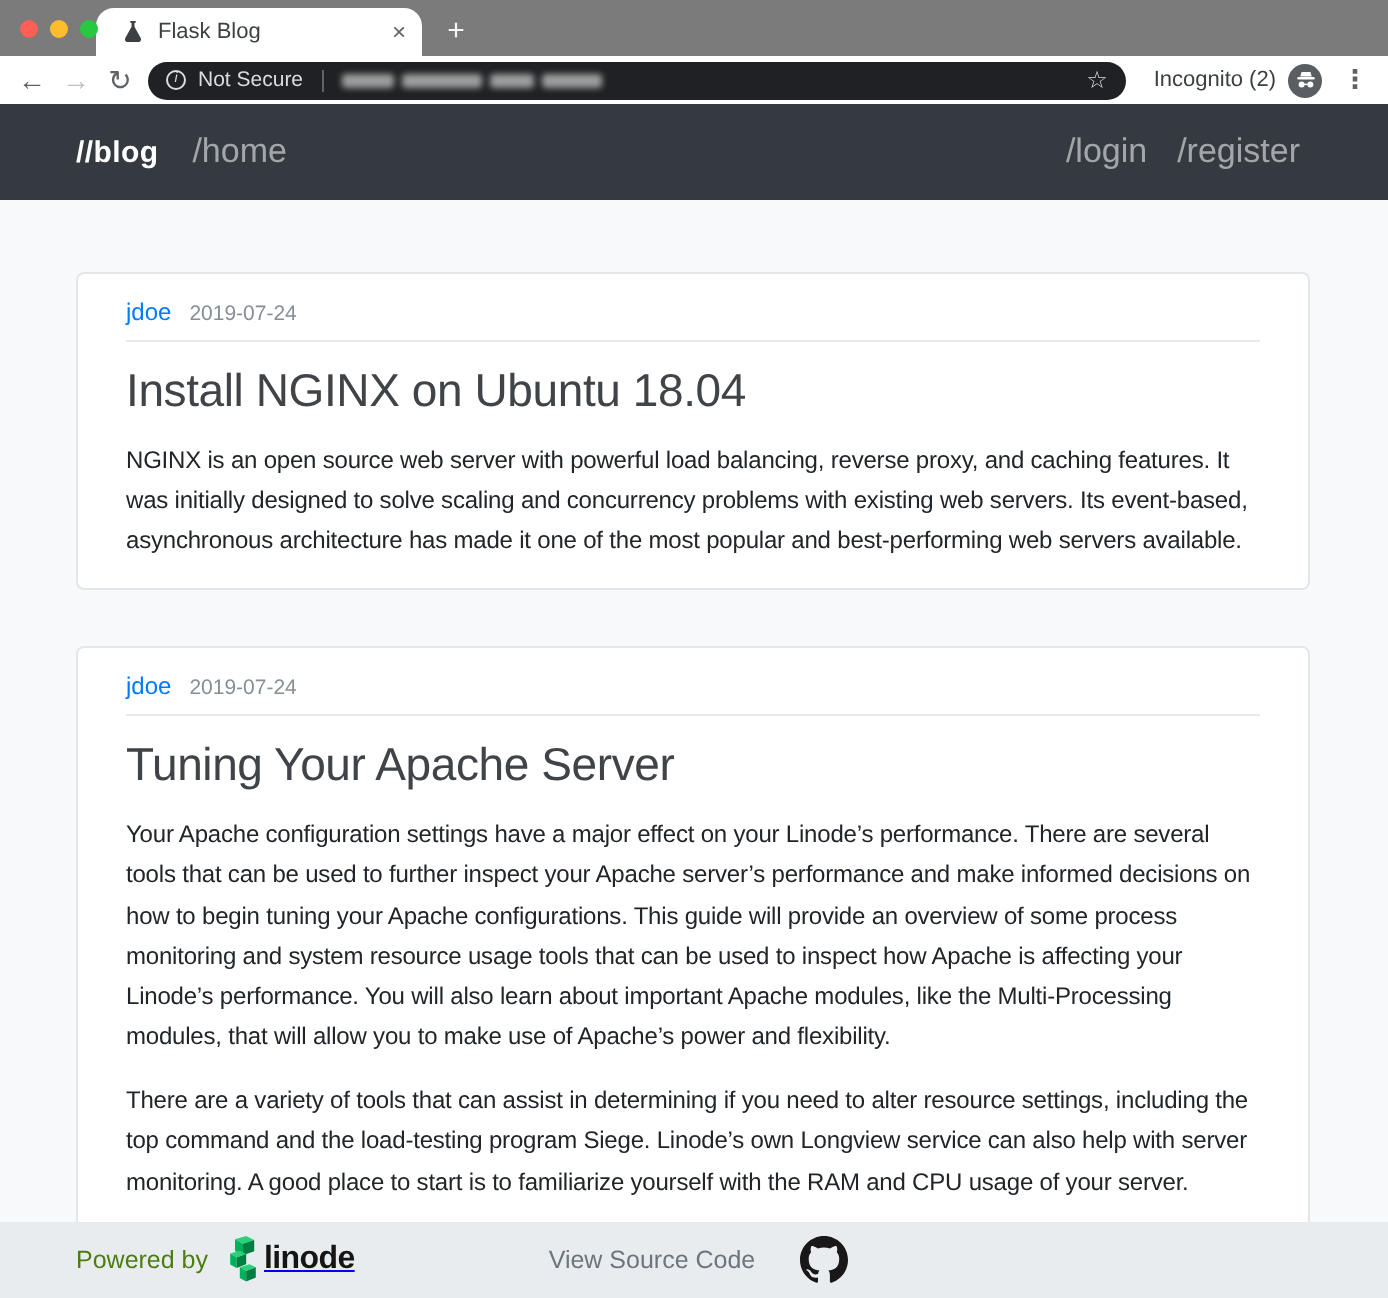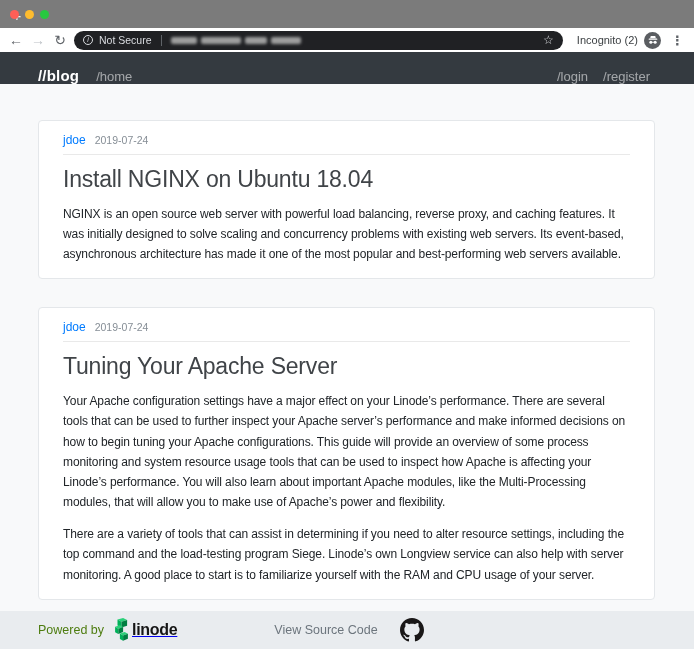--- a/index.html
+++ b/index.html
@@ -37,26 +37,26 @@
   .blurred-url i{display:block;height:7px;border-radius:2px;background:#9e9e9e;}
   .blurred-url i:nth-child(1){width:26px;} .blurred-url i:nth-child(2){width:40px;}
   .blurred-url i:nth-child(3){width:22px;} .blurred-url i:nth-child(4){width:30px;}
   .omni-star{margin-left:auto;font-size:12px;color:#dadce0;line-height:1;}
   .incog-label{font-size:11px;color:#3c4043;margin-left:8px;white-space:nowrap;}
   .incog-badge{width:17px;height:17px;border-radius:50%;background:#5a5d61;flex:0 0 auto;
                display:flex;align-items:center;justify-content:center;}
   .menu-dots{font-size:13px;color:#5f6368;font-weight:bold;margin:0 2px 0 4px;}
 
   
-  .navbar{height:32px;background:var(--navbar_bg);display:flex;align-items:flex-end;
+  .navbar{height:48px;background:var(--navbar_bg);display:flex;align-items:center;
           padding:0 44px 0 38px;flex:0 0 auto;}
   .brand{color:#fff;font-size:15px;font-weight:600;letter-spacing:.2px;text-decoration:none;}
   .nav-left{display:flex;margin-left:17px;}
   .nav-right{display:flex;margin-left:auto;gap:15px;}
-  .nav-link{color:rgba(255,255,255,.55);font-size:13px;text-decoration:none;}
+  .nav-link{color:rgba(255,255,255,.55);font-size:17px;text-decoration:none;}
 
   
   .page{flex:1;background:var(--page_bg);overflow:hidden;position:relative;}
   .container{width:617px;margin-left:38px;padding-top:36px;}
   .post-card{background:#fff;border:1px solid var(--card_border);border-radius:4px;
              padding:12px 24px 14px;margin-bottom:28px;}
   .post-meta{display:flex;align-items:baseline;gap:9px;border-bottom:1px solid #e9e9e9;
              padding-bottom:7px;margin-bottom:6px;}
   .post-author{color:var(--accent_link);font-size:12px;text-decoration:none;}
   .post-date{color:#868e96;font-size:10.5px;}
@@ -76,20 +76,27 @@
   .source-label{font-size:12.5px;color:#6c757d;}
 </style>
 </head>
 <body>
 
 <div class="tabstrip">
   <div class="traffic">
     <span class="t-red"></span>
     <span class="t-yellow"></span>
     <span class="t-green"></span>
+  </div>
+  <div class="tab">
+    <svg class="tab-favicon" viewBox="0 0 12 13">
+      <path d="M4.5.5h3v1h-.7v2.2l3.4 6.1c.5 1-.1 2.2-1.2 2.2H3c-1.1 0-1.7-1.2-1.2-2.2l3.4-6.1V1.5h-.7z" fill="#3c4043"></path>
+    </svg>
+    <span class="tab-title">Flask Blog</span>
+    <span class="tab-close">×</span>
   </div>
   <span class="newtab">+</span>
 </div>
 
 <div class="toolbar">
   <span class="nav-ic">←</span>
   <span class="nav-ic disabled">→</span>
   <span class="nav-ic">↻</span>
   <div class="omnibox">
     <span class="info-badge">i</span>

